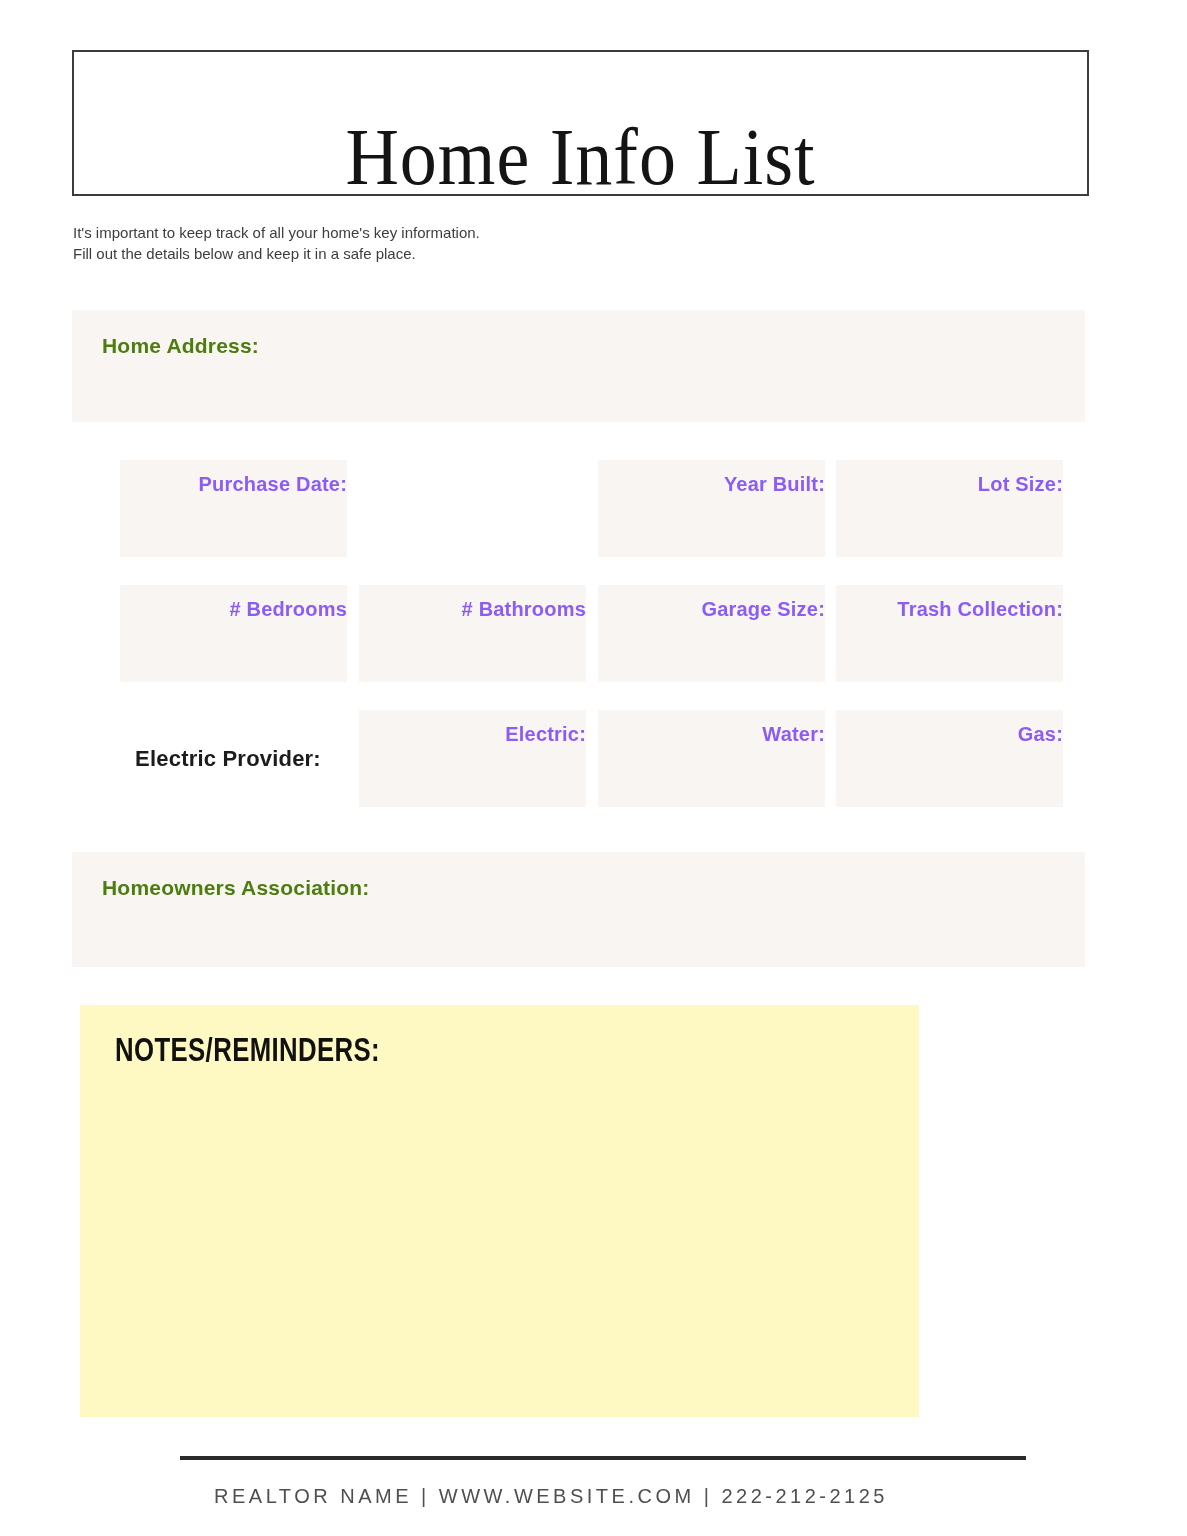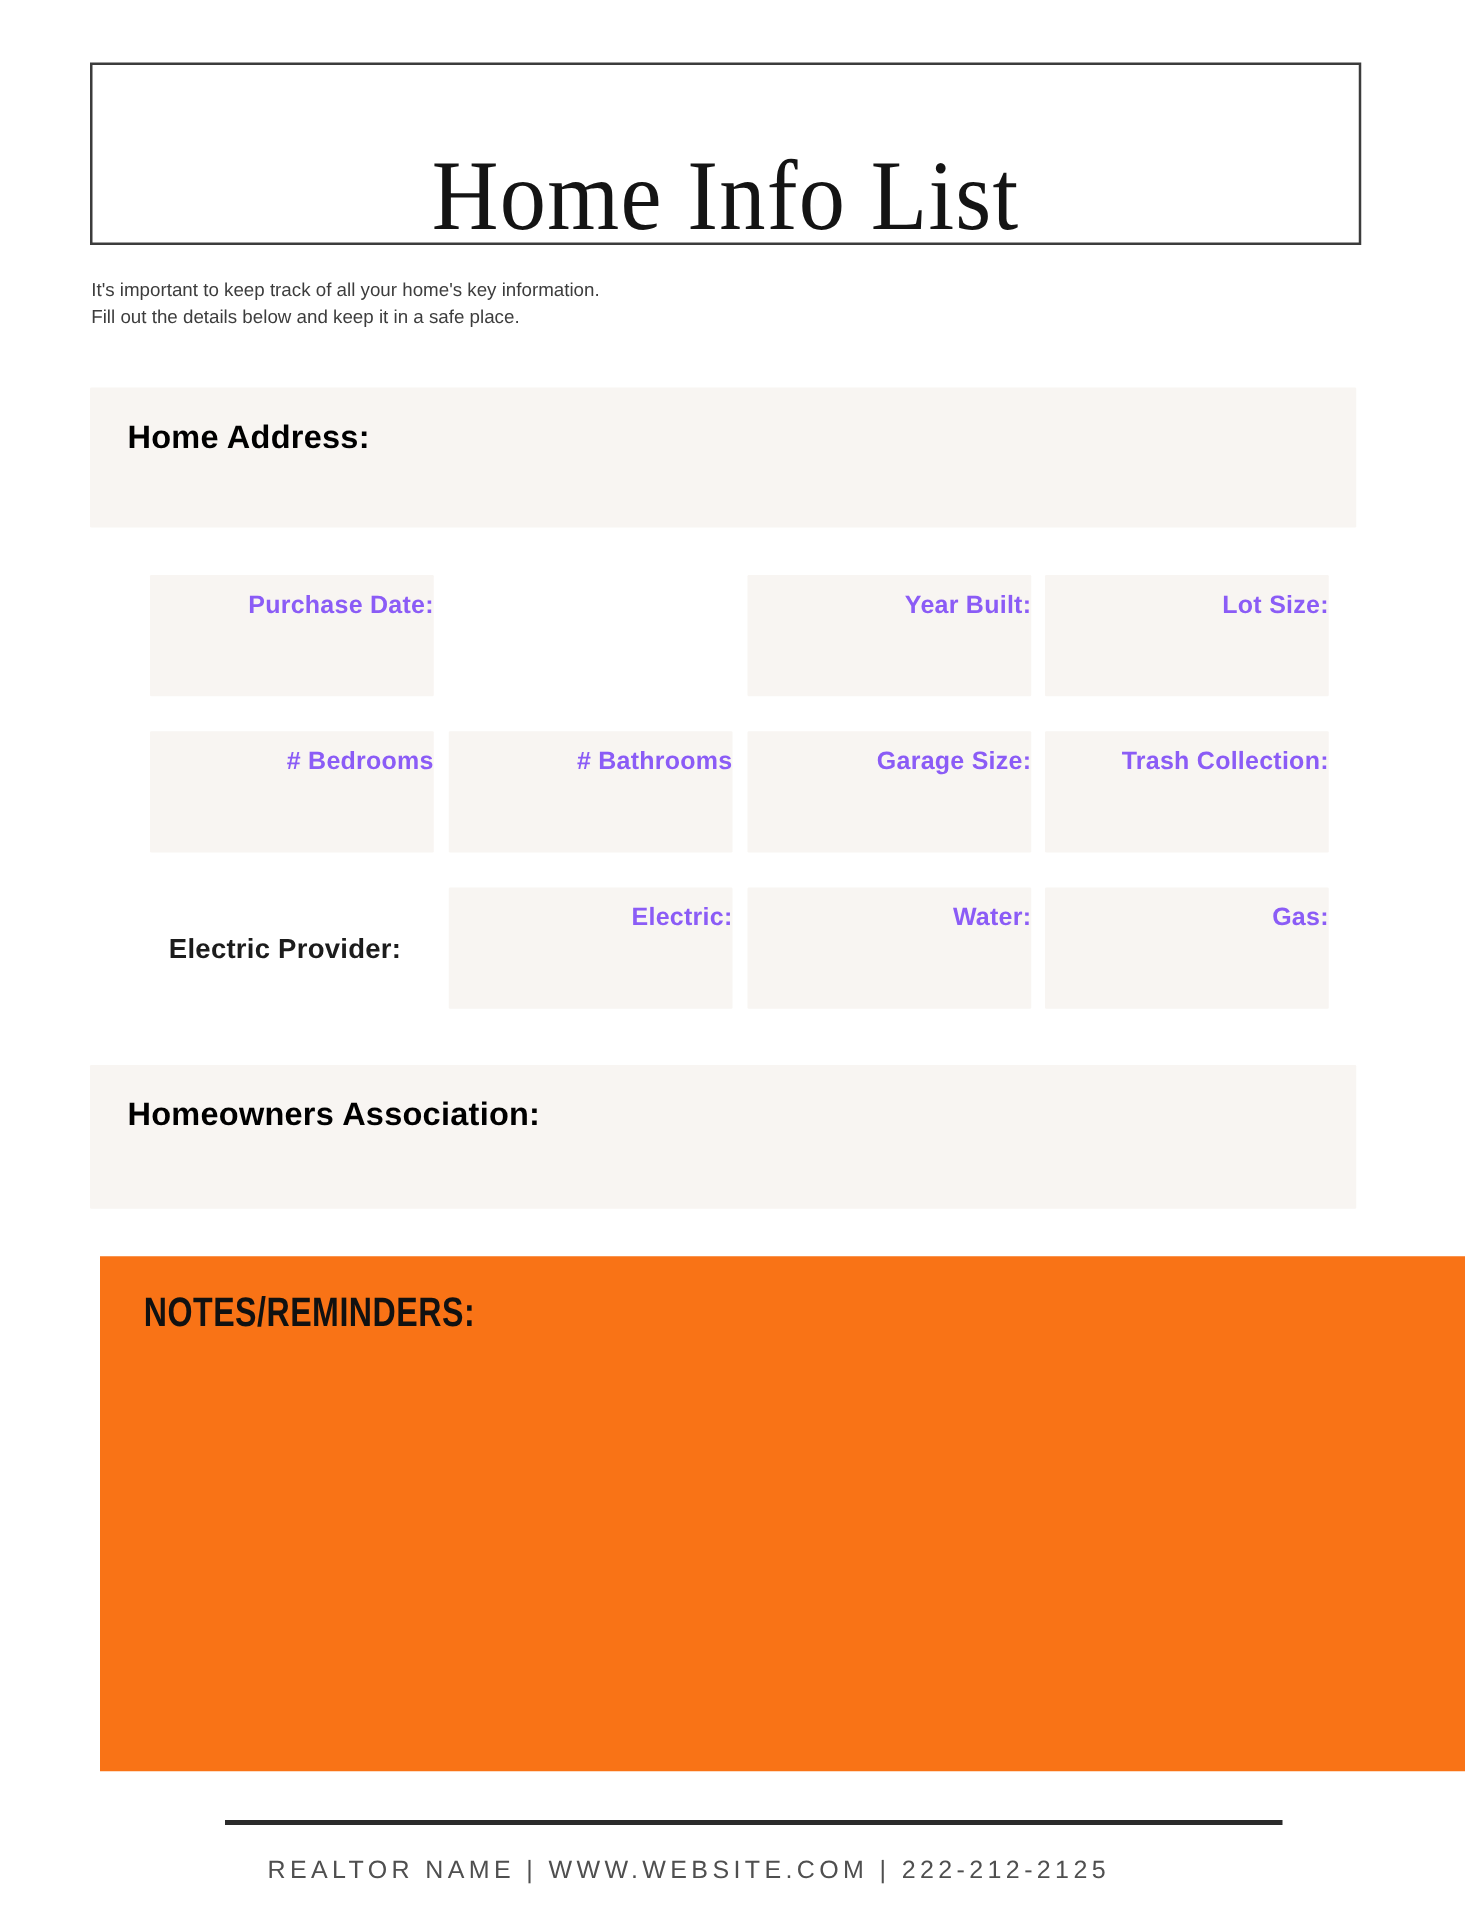--- a/index.html
+++ b/index.html
@@ -24,38 +24,38 @@
   }
   .intro{
     position:absolute;left:73px;top:222px;width:800px;
     font-size:15px;line-height:1.42;color:#3d3d3d;
   }
   .box{
     position:absolute;background:#f8f5f2;border-radius:1px;
   }
   .wide-label{
     position:absolute;left:30px;top:24px;
-    font-size:26px;font-weight:700;color:#000000;letter-spacing:.2px;
+    font-size:21px;font-weight:700;color:#4d7c0f;letter-spacing:.2px;
   }
   .cell-label{
     position:absolute;left:0;right:0;top:13px;text-align:right;
     font-size:20px;font-weight:700;color:#8b5cf6;letter-spacing:.2px;
   }
   .fill-area{position:absolute;left:6px;right:6px;top:44px;bottom:6px;}
   .wide-fill{position:absolute;left:30px;right:30px;top:58px;bottom:10px;}
   .utilities-label-cell{
     position:absolute;left:108px;top:710px;width:240px;height:97px;
     display:flex;align-items:center;justify-content:center;
   }
   .utilities-label{
     font-size:22px;font-weight:700;color:#1c1c1c;letter-spacing:.2px;
   }
   .notes-box{
-    position:absolute;left:80px;top:1005px;width:1092px;height:412px;
-    background:#f97316;
+    position:absolute;left:80px;top:1005px;width:839px;height:412px;
+    background:#fef9c3;
   }
   .notes-label{
     position:absolute;left:35px;top:26px;
     font-size:33px;font-weight:700;color:#111111;
     transform:scaleX(0.78);transform-origin:left center;
     letter-spacing:0.5px;white-space:nowrap;
   }
   .notes-fill{position:absolute;left:35px;right:35px;top:80px;bottom:20px;}
   .footer-rule{
     position:absolute;left:180px;top:1456px;width:846px;height:4px;

